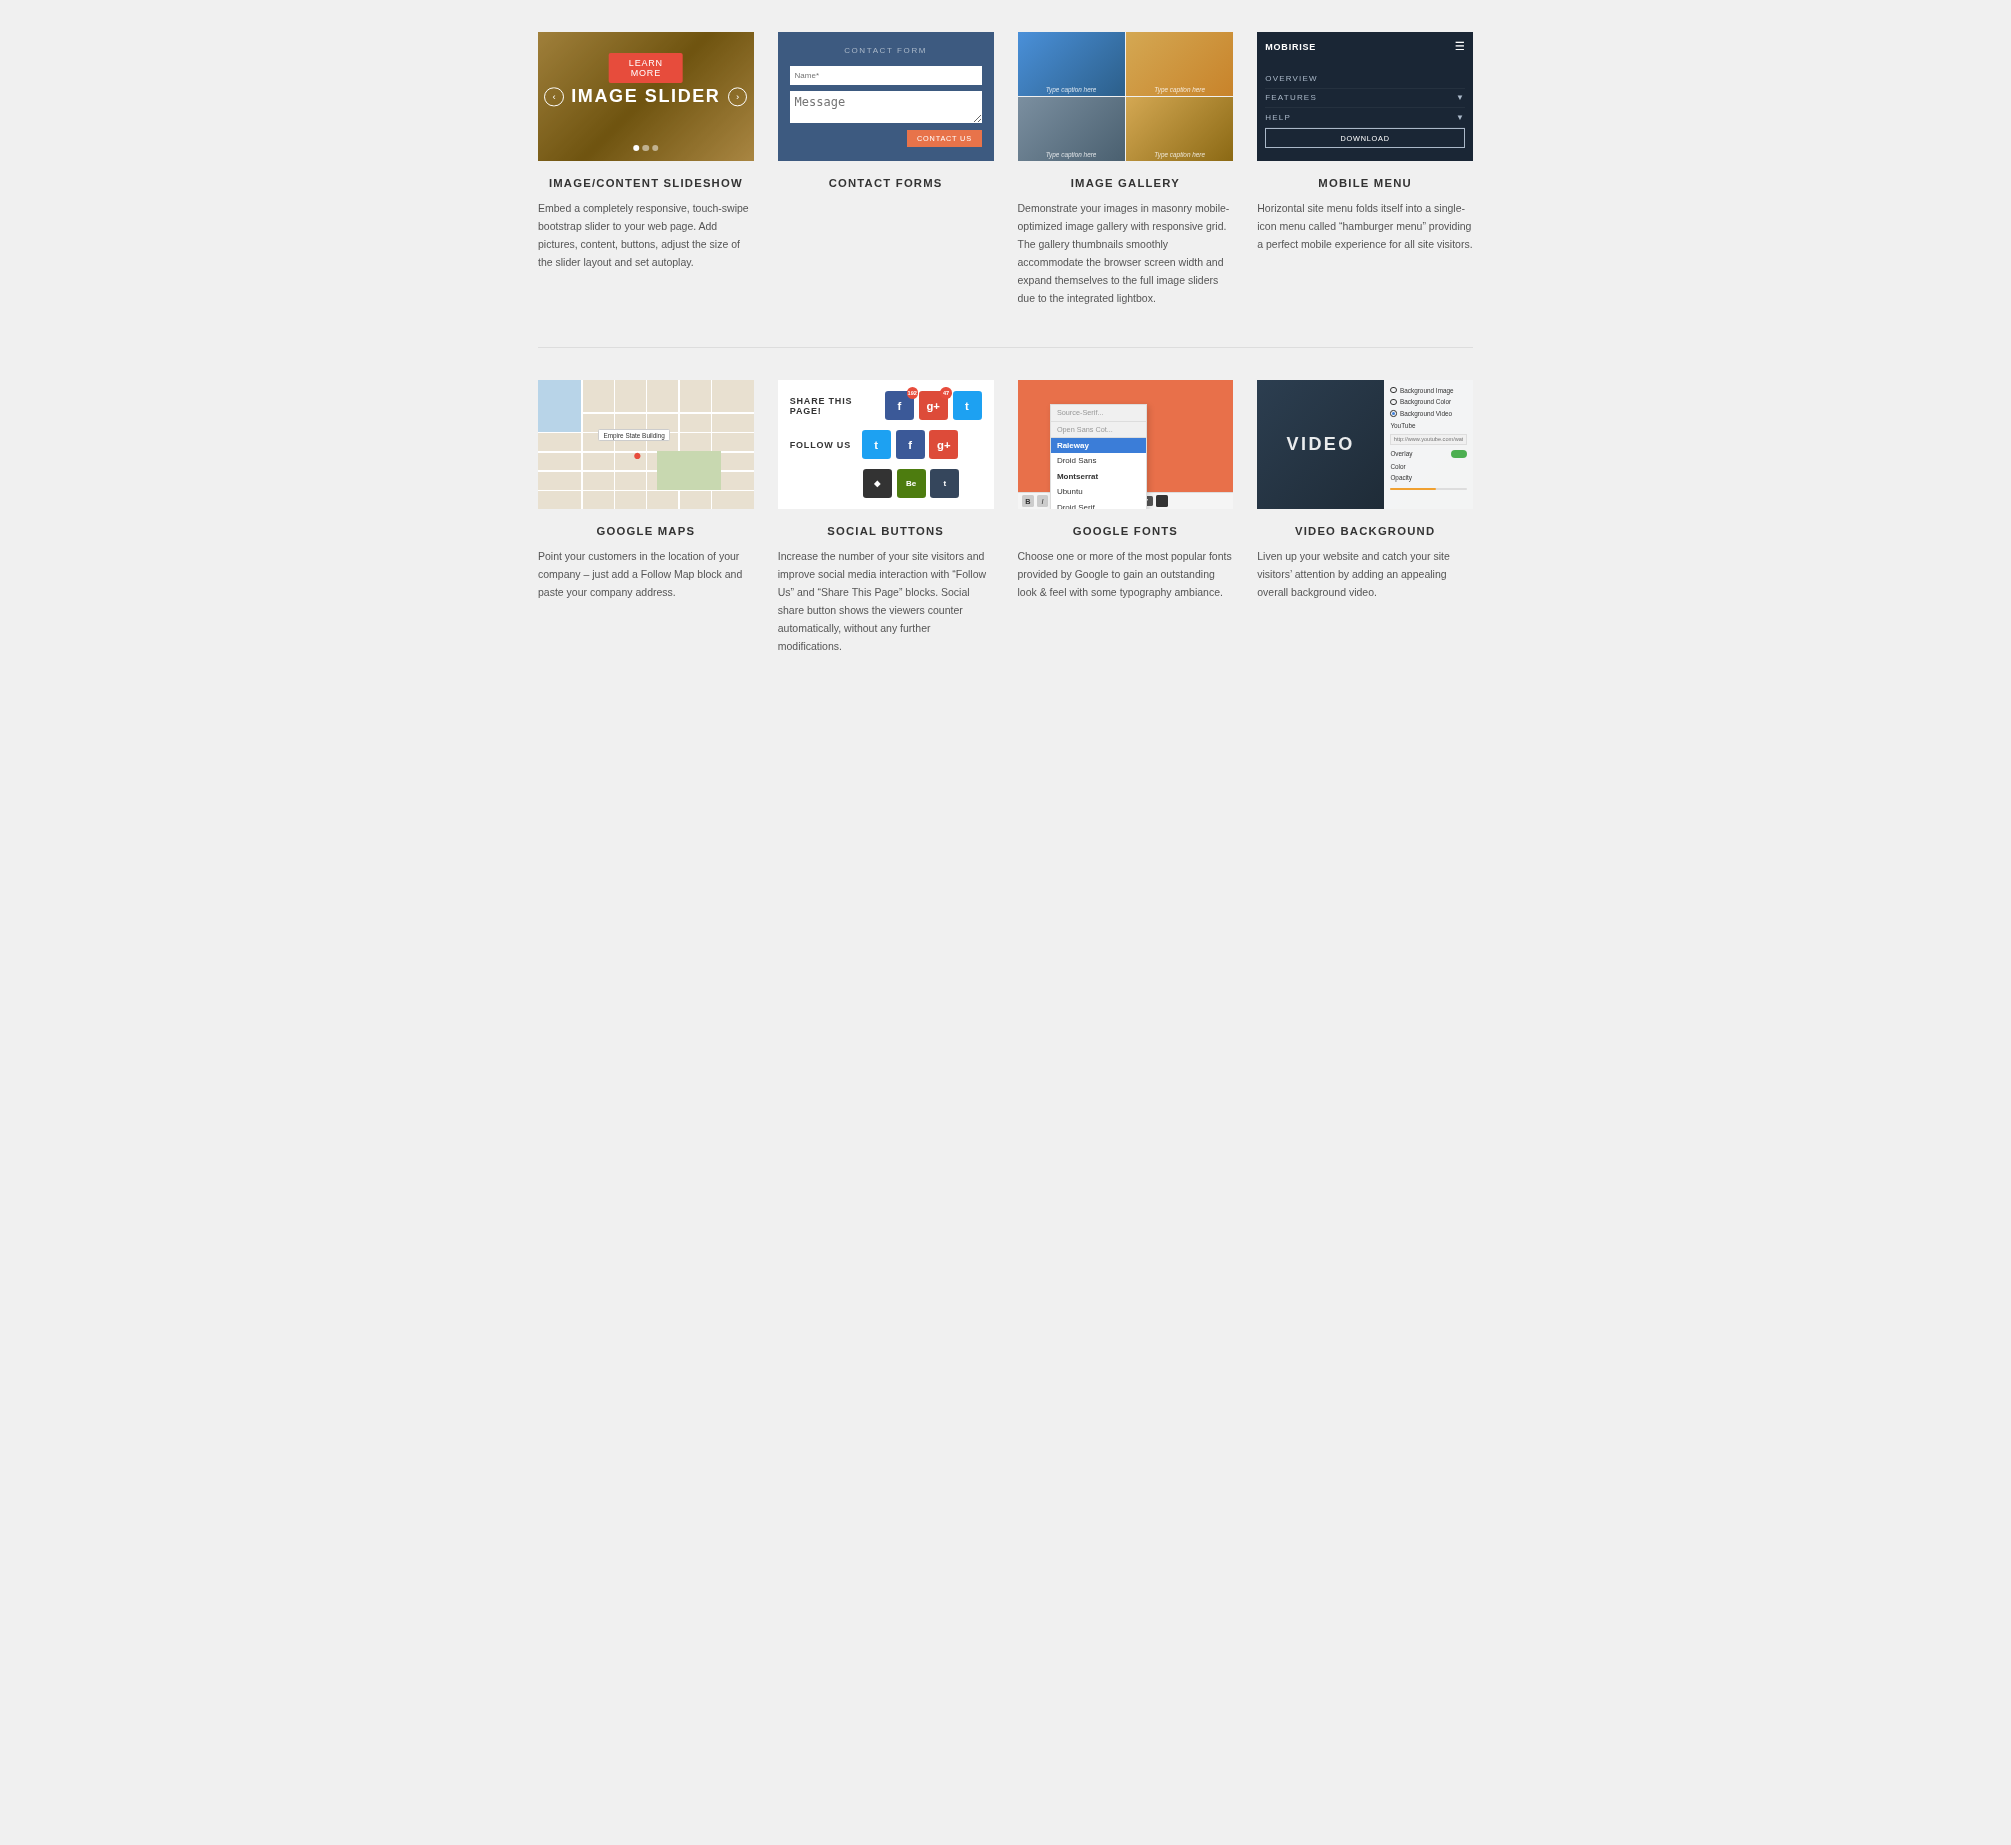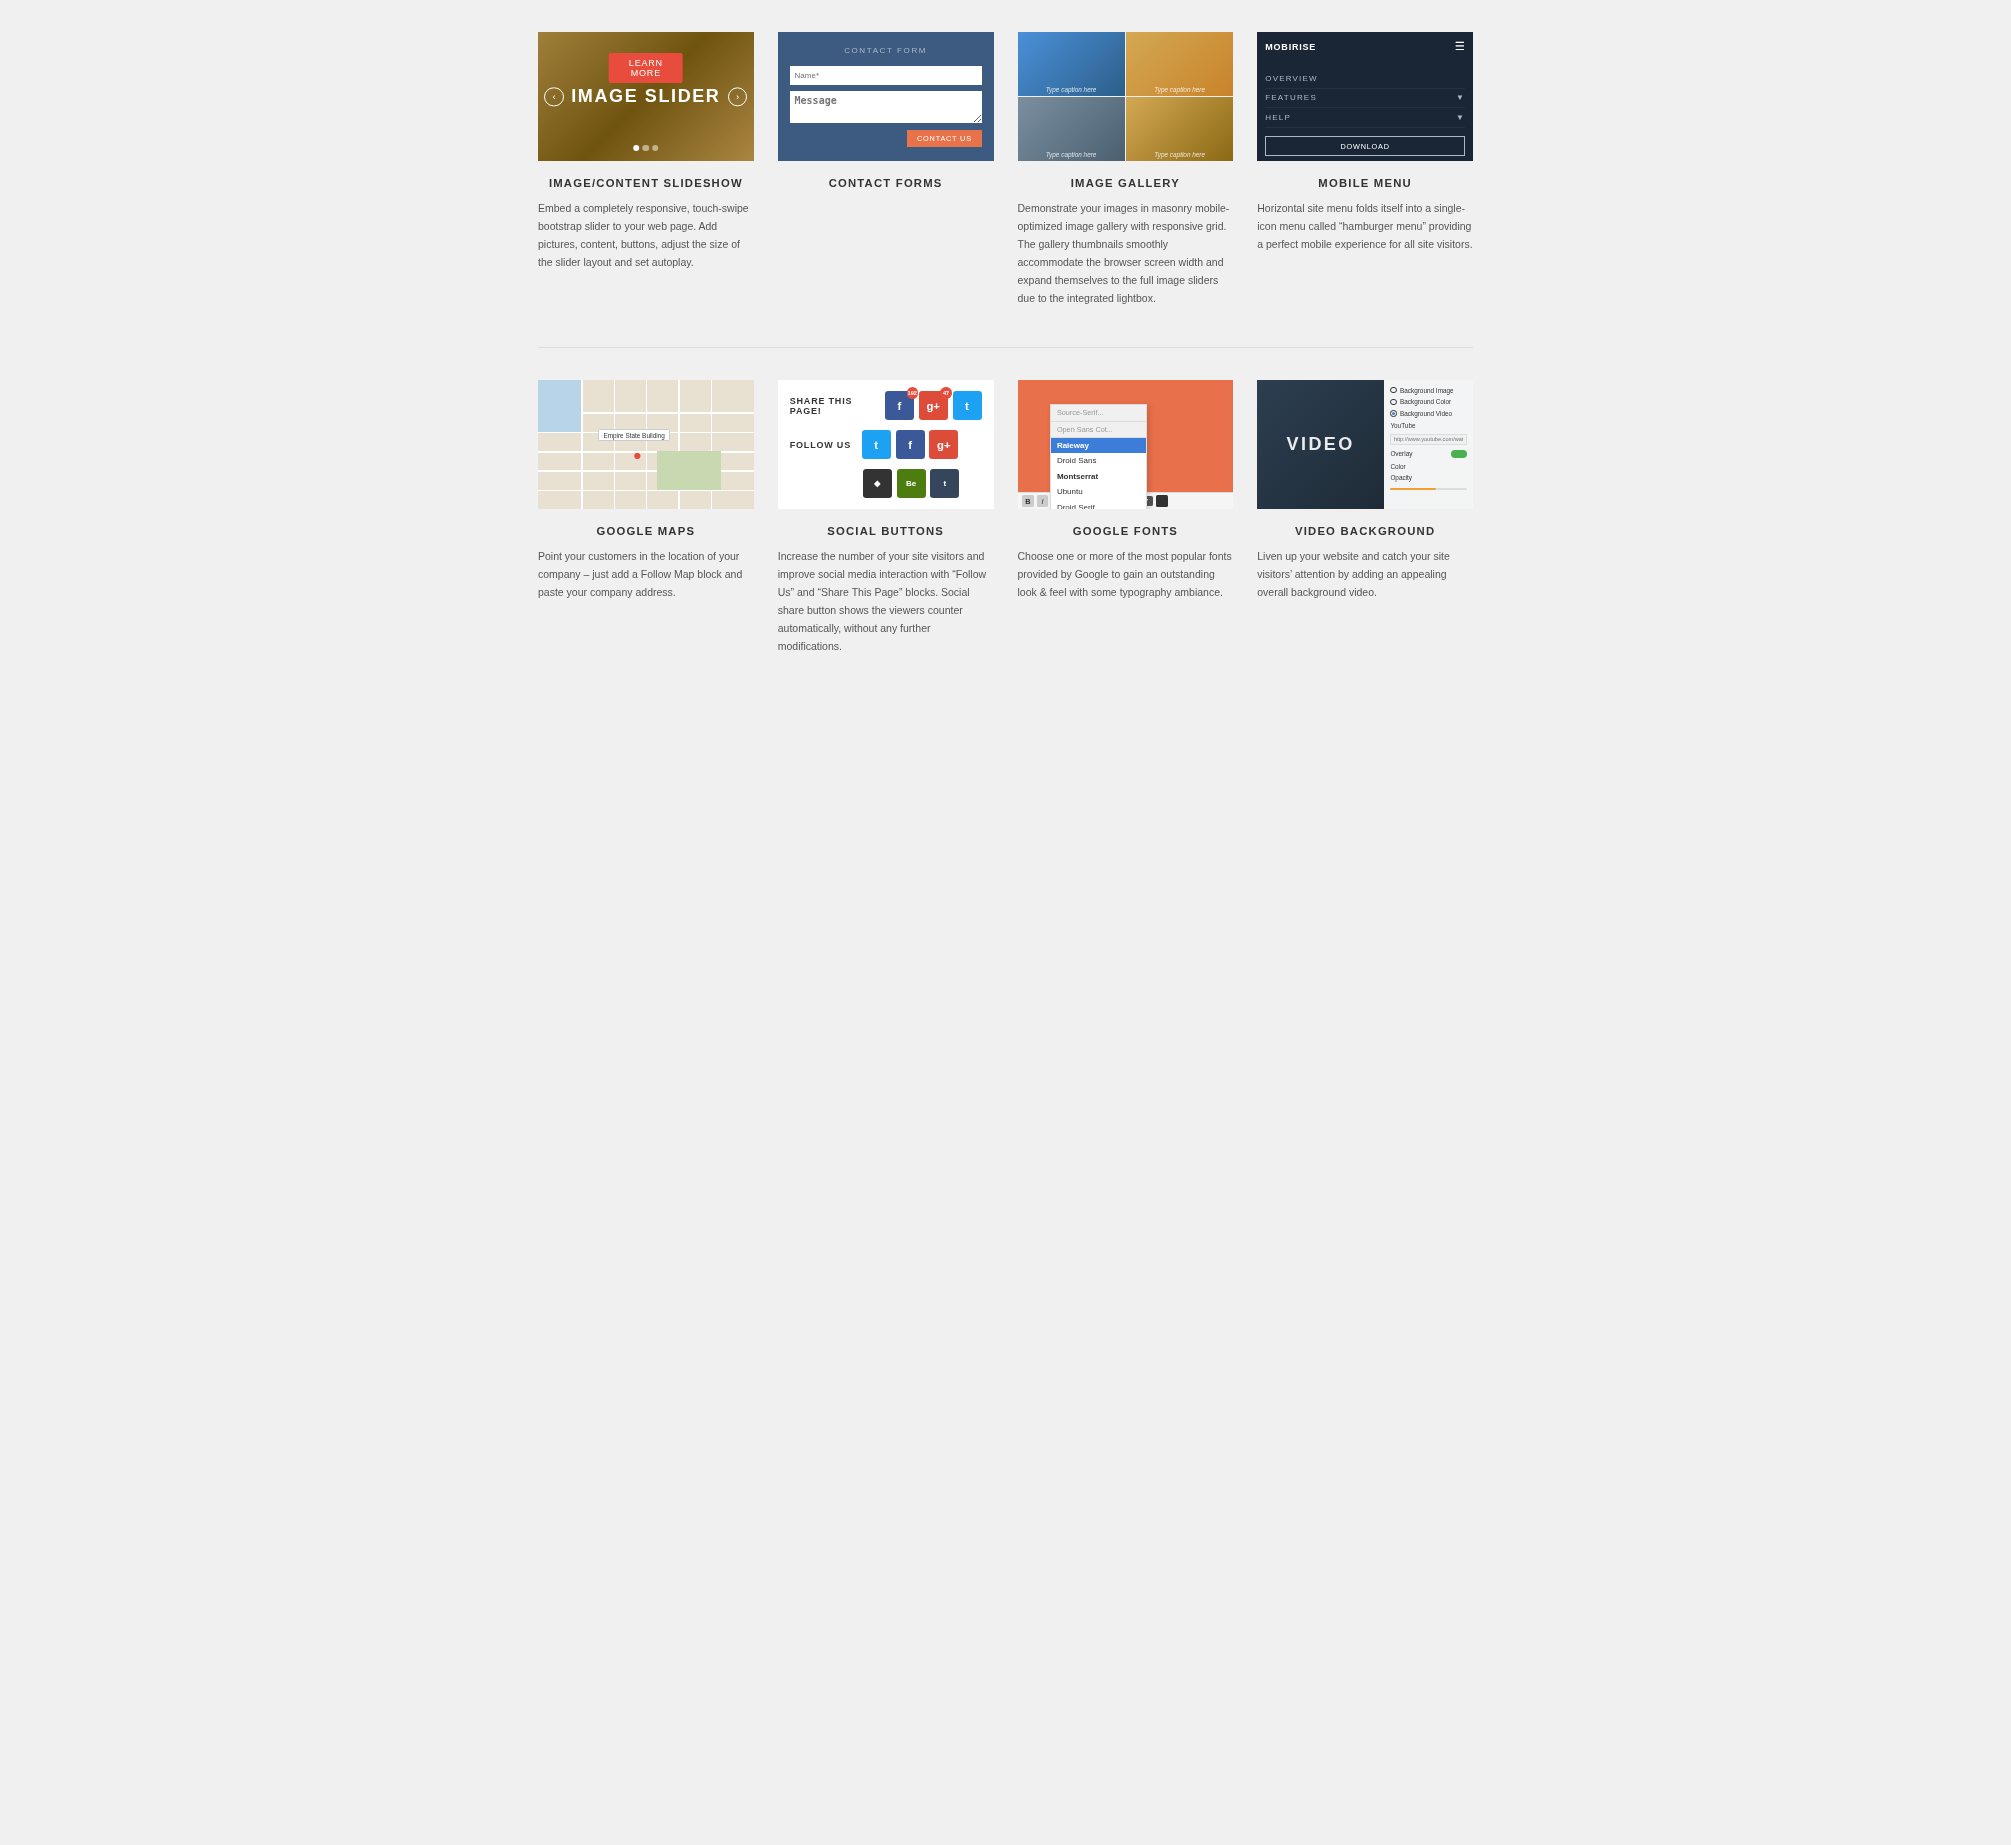--- a/index.html
+++ b/index.html
@@ -130,23 +130,22 @@
       padding: 3.2px 4.8px;
       font-size: 8px;
       color: #999;
     }
     .contact-textarea {
       width: 100%;
       height: 32px;
       background: white;
       border: none;
       padding: 3.2px 4.8px;
-      font-size: 10px;
+      font-size: 12px;
       color: #999;
-      font-weight: bold;
     }
     .contact-submit {
       align-self: flex-end;
       background: #e8734a;
       color: white;
       font-size: 7.3px;
       letter-spacing: 0.8px;
       padding: 4px 9.7px;
       border: none;
       text-transform: uppercase;
@@ -210,21 +209,20 @@
       color: #aab8c8;
       font-size: 8px;
       letter-spacing: 1.2px;
       text-transform: uppercase;
       padding: 4.8px 0;
       border-bottom: 0.8px solid rgba(255,255,255,0.05);
       display: flex;
       justify-content: space-between;
     }
     .mm-download {
-      margin-top: 8px;
       border: 0.8px solid #aab8c8;
       color: white;
       text-align: center;
       padding: 4.8px;
       font-size: 7.3px;
       letter-spacing: 0.8px;
     }
     
     .maps-preview {
       width: 100%;

